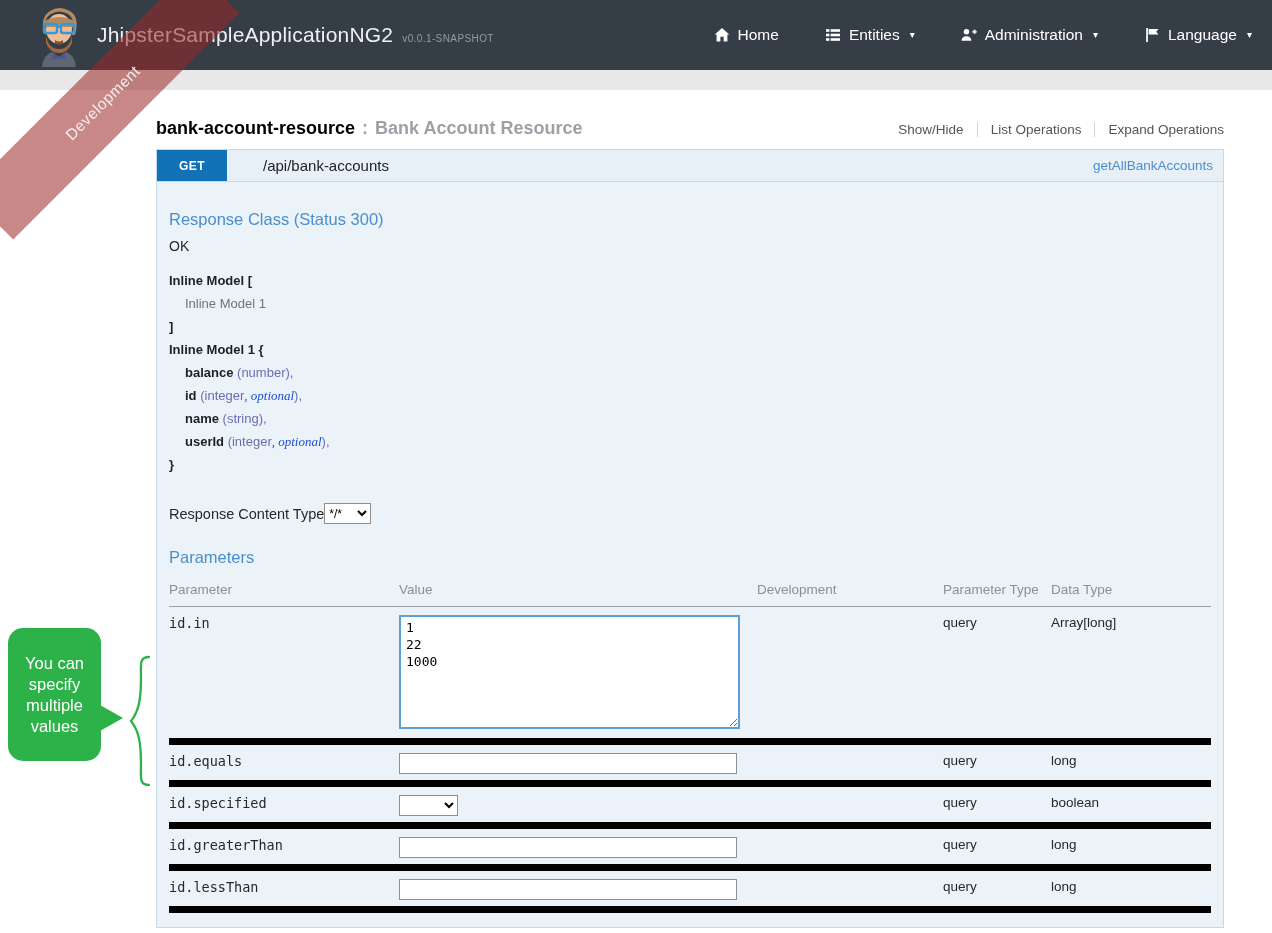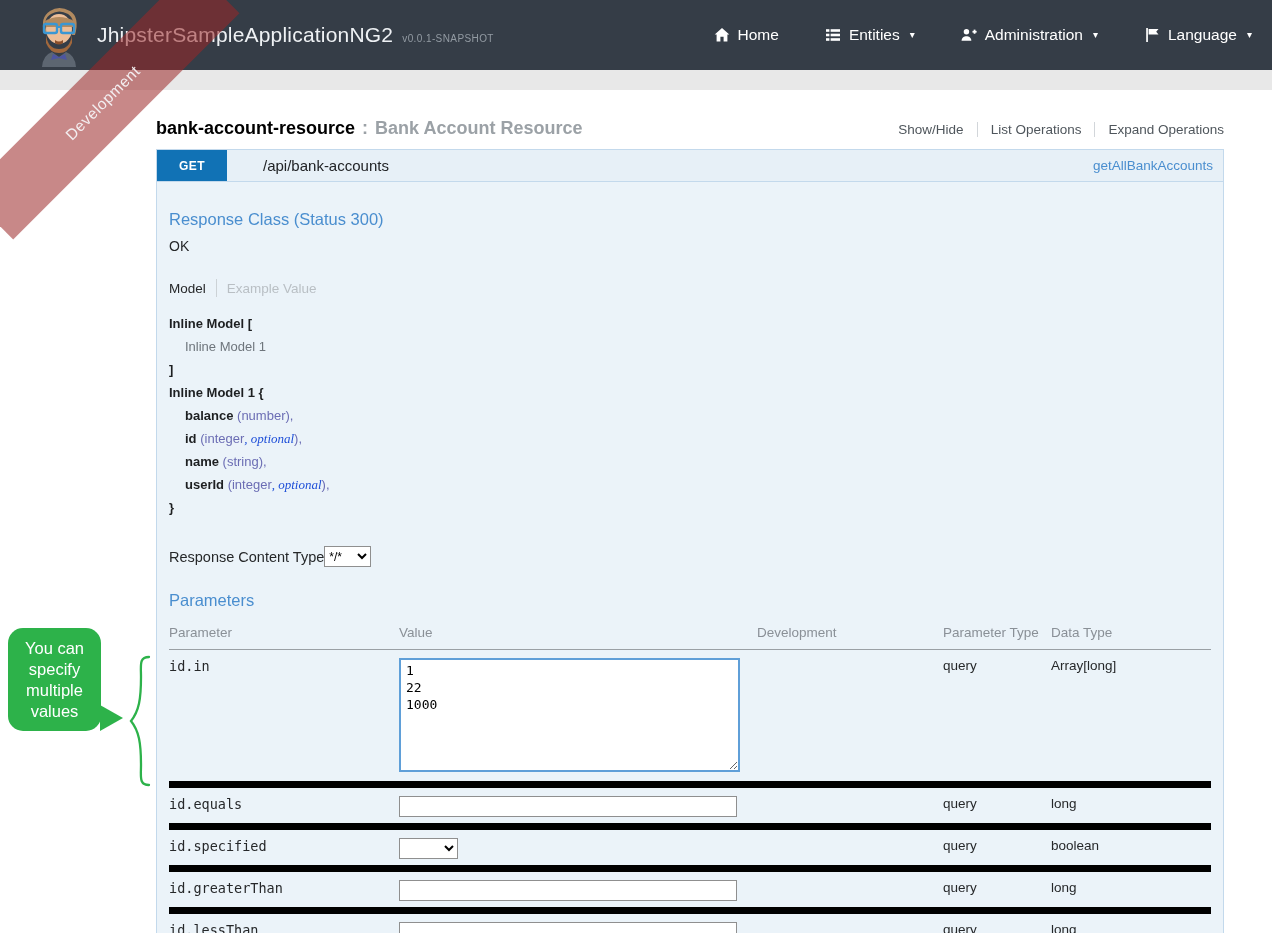--- a/index.html
+++ b/index.html
@@ -80,21 +80,21 @@
     font-size: 13.5px; color: #26282a; }
   td.cell-name { font-family: "DejaVu Sans Mono", monospace; font-size: 13px; padding-top: 13px; }
   td.cell-ptype, td.cell-dtype { padding-top: 13px; }
   .val-input { width: 338px; height: 21px; border: 1px solid #8f8f8f; background: #fff;
     font-family: "DejaVu Sans Mono", monospace; font-size: 13px; padding: 1px 4px; }
   .val-textarea { width: 341px; height: 114px; border: 2px solid #5f9fd8; background: #fff;
     font-family: "DejaVu Sans Mono", monospace; font-size: 13px; padding: 2px 5px;
     resize: both; line-height: 17px; outline: none; }
 
   
-  .bubble { position: absolute; left: 8px; top: 628px; width: 93px; height: 103px;
+  .bubble { position: absolute; left: 8px; top: 628px; width: 93px; height: 133px;
     background: #2db24a; border-radius: 15px; color: #fff; font-size: 16.5px; line-height: 21px;
     display: flex; align-items: center; justify-content: center; text-align: center;
     padding: 6px 5px; z-index: 30; }
   .bubble:after { content: ""; position: absolute; left: 99%; top: 77px; width: 0; height: 0;
     border-top: 13px solid transparent; border-bottom: 13px solid transparent;
     border-left: 23px solid #2db24a; }
   .brace { position: absolute; left: 125px; top: 655px; z-index: 30; }
 </style>
 </head>
 <body>
@@ -183,25 +183,20 @@
   <div class="op">
     <div class="op-heading">
       <span class="method-btn">GET</span>
       <span class="op-path">/api/bank-accounts</span>
       <a class="op-nickname">getAllBankAccounts</a>
     </div>
     <div class="op-content">
       <div class="h-blue resp-class">Response Class (Status 300)</div>
       <div class="resp-ok">OK</div>
 
-      <div class="tabs">
-          <span class="tab active">Model</span>
-          <span class="tab-divider"></span>
-          <span class="tab inactive">Example Value</span>
-        </div>
 
       <div class="model">
           <div class="model-line"><b>Inline Model [</b></div>
           <div class="model-line ind"><span class="model-link">Inline Model 1</span></div>
           <div class="model-line"><b>]</b></div>
           <div class="model-line"><b>Inline Model 1 {</b></div>
           <div class="model-line ind"><b>balance</b> <span class="pt">(number</span><span class="pt">),</span></div>
           <div class="model-line ind"><b>id</b> <span class="pt">(integer</span><span class="po">, optional</span><span class="pt">),</span></div>
           <div class="model-line ind"><b>name</b> <span class="pt">(string</span><span class="pt">),</span></div>
           <div class="model-line ind"><b>userId</b> <span class="pt">(integer</span><span class="po">, optional</span><span class="pt">),</span></div>

